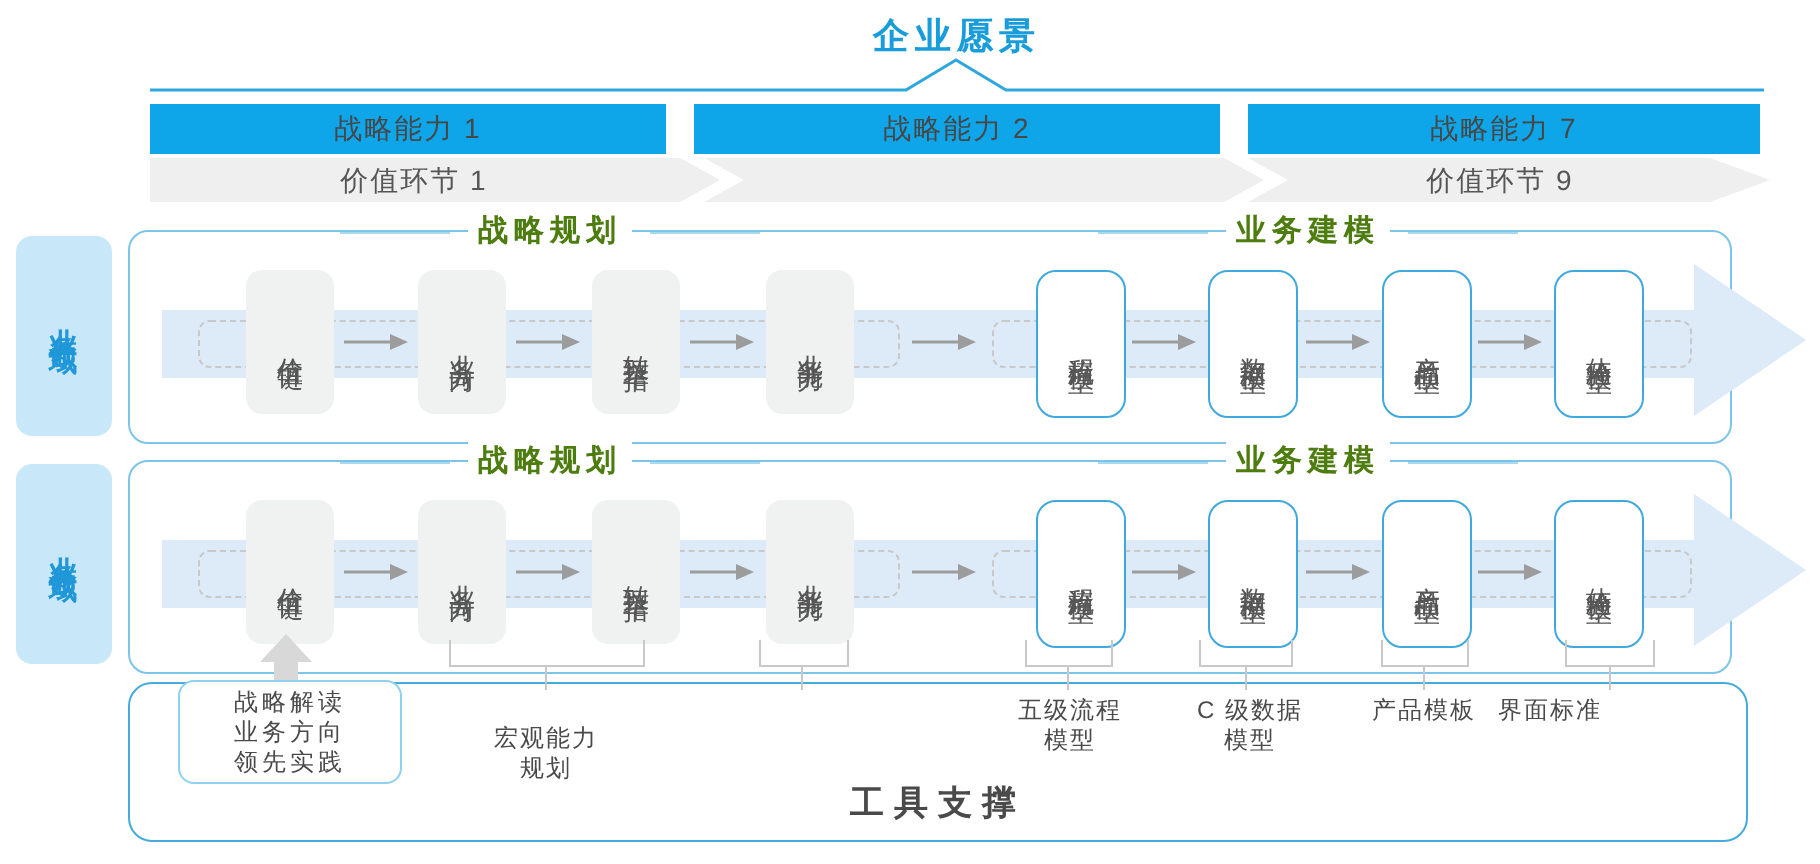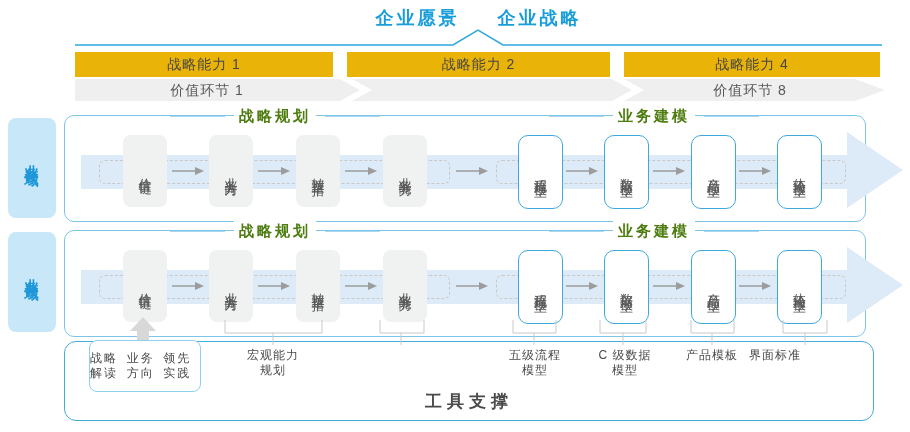--- a/index.html
+++ b/index.html
@@ -6,21 +6,21 @@
   body{font-family:"Liberation Sans","DejaVu Sans",sans-serif;}
   #canvas{position:relative;width:910px;height:432px;background:#fff;overflow:hidden;}
 
   
   .top-titles{position:absolute;left:75px;top:6px;width:807px;display:flex;justify-content:center;gap:38px;}
   .top-title{font-size:18px;font-weight:700;color:#189dda;letter-spacing:3px;}
 
   svg.layer{position:absolute;left:0;top:0;pointer-events:none;}
 
   
-  .cap-bar{position:absolute;top:52px;height:25px;background:#eab308;display:flex;align-items:center;justify-content:center;font-size:14px;color:#474747;letter-spacing:1px;}
+  .cap-bar{position:absolute;top:52px;height:25px;background:#0ea5e9;display:flex;align-items:center;justify-content:center;font-size:14px;color:#474747;letter-spacing:1px;}
   
   .vl-label{position:absolute;top:79px;height:22px;line-height:22px;font-size:14px;color:#565656;letter-spacing:1px;transform:translateX(-50%);text-align:right;}
 
   
   .side-tab{position:absolute;left:8px;width:48px;height:100px;background:#c8e7f8;border-radius:8px;display:flex;align-items:center;justify-content:center;}
   .side-tab span{writing-mode:vertical-rl;font-size:14px;font-weight:700;color:#1f97d8;letter-spacing:3px;}
 
   
   .domain{position:absolute;left:64px;width:800px;height:105px;border:1px solid #7cc5e9;border-radius:10px;background:#fff;}
   .big-arrow{position:absolute;left:0;top:0;}
@@ -28,59 +28,58 @@
   .dom-header .hline{width:55px;height:1px;background:#a9d9f0;}
   .dom-header .htext{background:#fff;padding:0 5px;font-size:15px;font-weight:700;color:#4d7c0f;letter-spacing:3px;line-height:20px;white-space:nowrap;}
   .track{position:absolute;top:44px;height:22px;border:1px dashed #c8c8c8;border-radius:6px;z-index:1;}
   .gbox,.bbox{position:absolute;top:19px;height:72px;display:flex;align-items:center;justify-content:center;z-index:2;}
   .gbox{width:44px;background:#f0f1f1;border-radius:8px;}
   .bbox{width:43px;background:#fff;border:1.5px solid #3fa9de;border-radius:10px;}
   .gbox span,.bbox span{writing-mode:vertical-rl;text-orientation:upright;font-size:13px;color:#565656;letter-spacing:2px;line-height:1;}
   .harrow{position:absolute;top:50px;width:32px;height:10px;z-index:2;}
 
   
-  .practice-box{position:absolute;left:89px;top:340px;width:110px;height:50px;background:#fff;border:1px solid #8ed1ee;border-radius:8px;display:flex;flex-direction:row;align-items:center;justify-content:center;z-index:6;}
+  .practice-box{position:absolute;left:89px;top:340px;width:110px;height:50px;background:#fff;border:1px solid #8ed1ee;border-radius:8px;display:flex;flex-direction:column;align-items:center;justify-content:center;z-index:6;}
   .practice-box div{font-size:12px;line-height:15px;color:#4a4a4a;letter-spacing:2px;}
   .anno{position:absolute;transform:translateX(-50%);font-size:12px;line-height:15px;color:#4a4a4a;text-align:center;white-space:pre-line;letter-spacing:1px;z-index:6;}
 
   
   .tool-box{position:absolute;left:64px;top:341px;width:808px;height:78px;border:1.5px solid #45abdc;border-radius:12px;z-index:4;}
   .tool-label{position:absolute;left:0;right:0;bottom:7px;text-align:center;font-size:17px;font-weight:700;color:#4a4a4a;letter-spacing:5px;margin-top:32px;}
 </style>
 </head>
 <body>
 
 <div id="canvas">
 
   <div class="top-titles">
     <span class="top-title">企业愿景</span>
-    <span class="top-title">企业战略</span>
   </div>
 
   <svg class="layer" width="910" height="50">
     <polyline points="75,45 453,45 478,30 503,45 882,45" fill="none" stroke="#2ea7de" stroke-width="1.5"></polyline>
   </svg>
 
   <div class="cap-bar" style="left:75px;width:258px;">
       <span>战略能力 1</span>
     </div>
   <div class="cap-bar" style="left:347px;width:263px;">
       <span>战略能力 2</span>
     </div>
   <div class="cap-bar" style="left:624px;width:256px;">
-      <span>战略能力 4</span>
+      <span>战略能力 7</span>
     </div>
 
   <svg class="layer" style="top:79px;" width="910" height="22">
     <polygon points="75,0 340,0 360,11 340,22 75,22" fill="#efefef"></polygon>
     <polygon points="352,0 612,0 632,11 612,22 352,22 372,11" fill="#efefef"></polygon>
     <polygon points="624,0 855,0 885,11 855,22 624,22 644,11" fill="#efefef"></polygon>
   </svg>
   <div class="vl-label" style="left:207px;">价值环节 1</div>
-  <div class="vl-label" style="left:750px;">价值环节 8</div>
+  <div class="vl-label" style="left:750px;">价值环节 9</div>
 
   <div class="side-tab" style="top:118px;">
       <span>业务领域 1</span>
     </div>
   <div class="side-tab" style="top:232px;">
       <span>业务领域 2</span>
     </div>
 
   <div class="domain" style="top:115px;">
     <svg class="big-arrow" width="840" height="105">
@@ -238,21 +237,21 @@
     <path d="M600,320 V333 H646 V320 M623,333 V345" fill="none" stroke="#c9c9c9" stroke-width="1"></path>
     <path d="M691,320 V333 H734 V320 M712,333 V345" fill="none" stroke="#c9c9c9" stroke-width="1"></path>
     <path d="M783,320 V333 H827 V320 M805,333 V345" fill="none" stroke="#c9c9c9" stroke-width="1"></path>
   </svg>
 
   <div class="practice-box">
     <div>战略解读</div>
     <div>业务方向</div>
     <div>领先实践</div>
   </div>
-  <div class="anno" style="left:273px;top:348px;">宏观能力
+  <div class="anno" style="left:273px;top:362px;">宏观能力
 规划</div>
   <div class="anno" style="left:535px;top:348px;">五级流程
 模型</div>
   <div class="anno" style="left:625px;top:348px;">C 级数据
 模型</div>
   <div class="anno" style="left:712px;top:348px;">产品模板</div>
   <div class="anno" style="left:775px;top:348px;">界面标准</div>
 
 </div>
 

